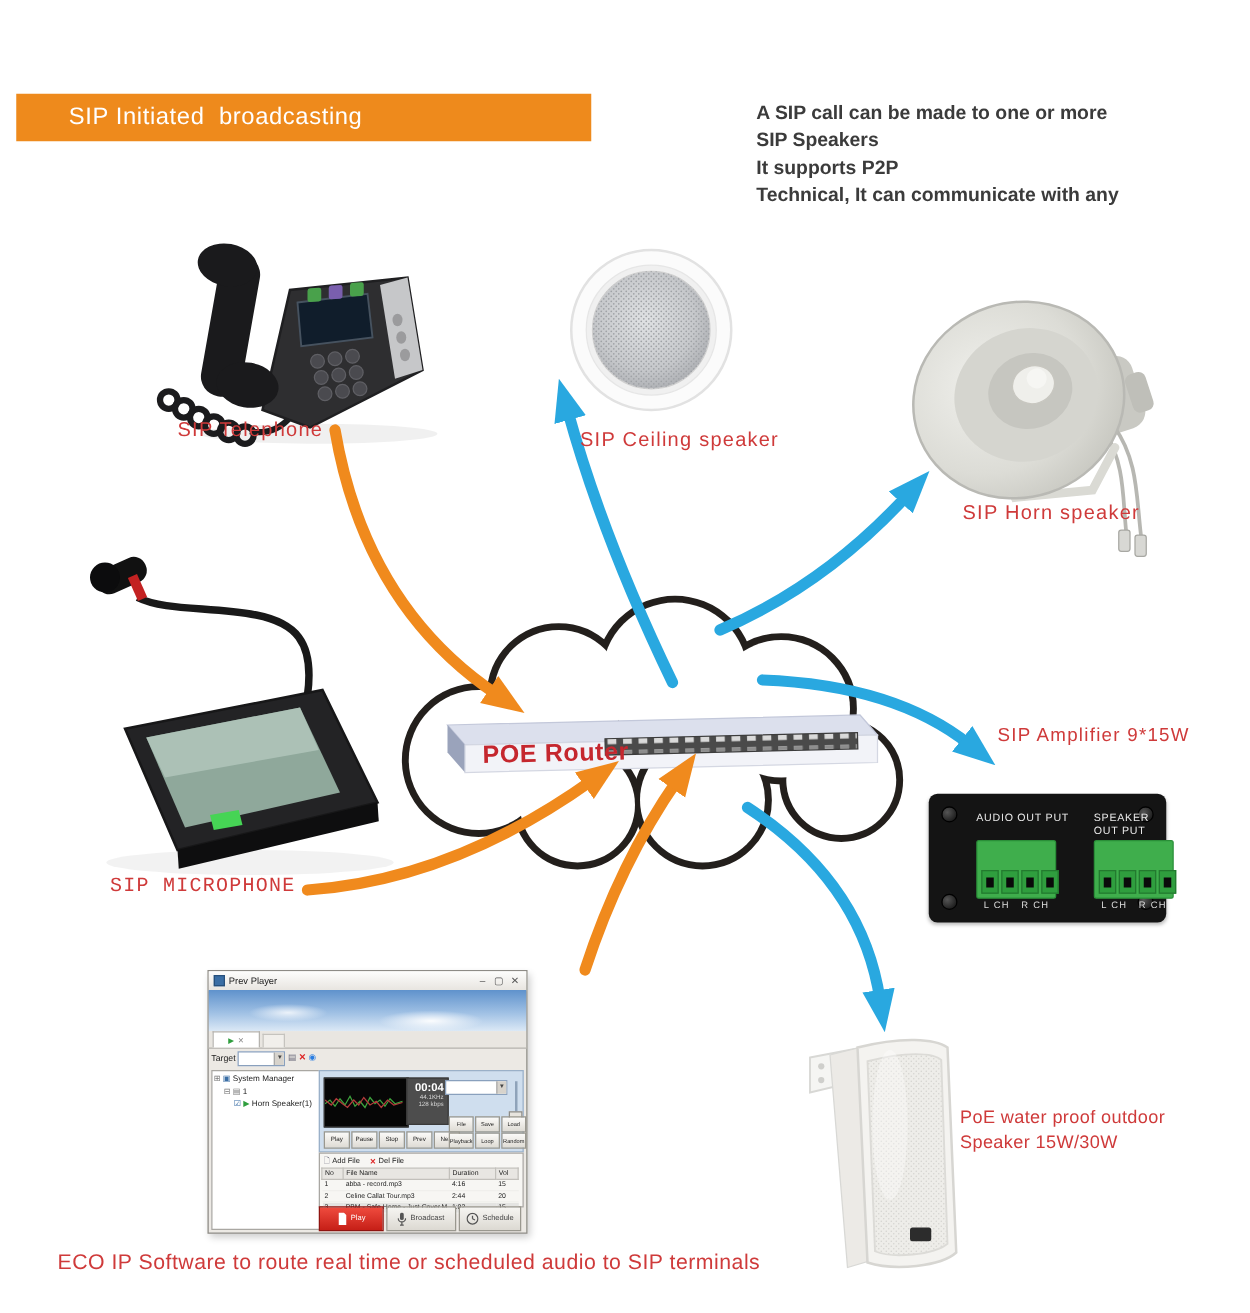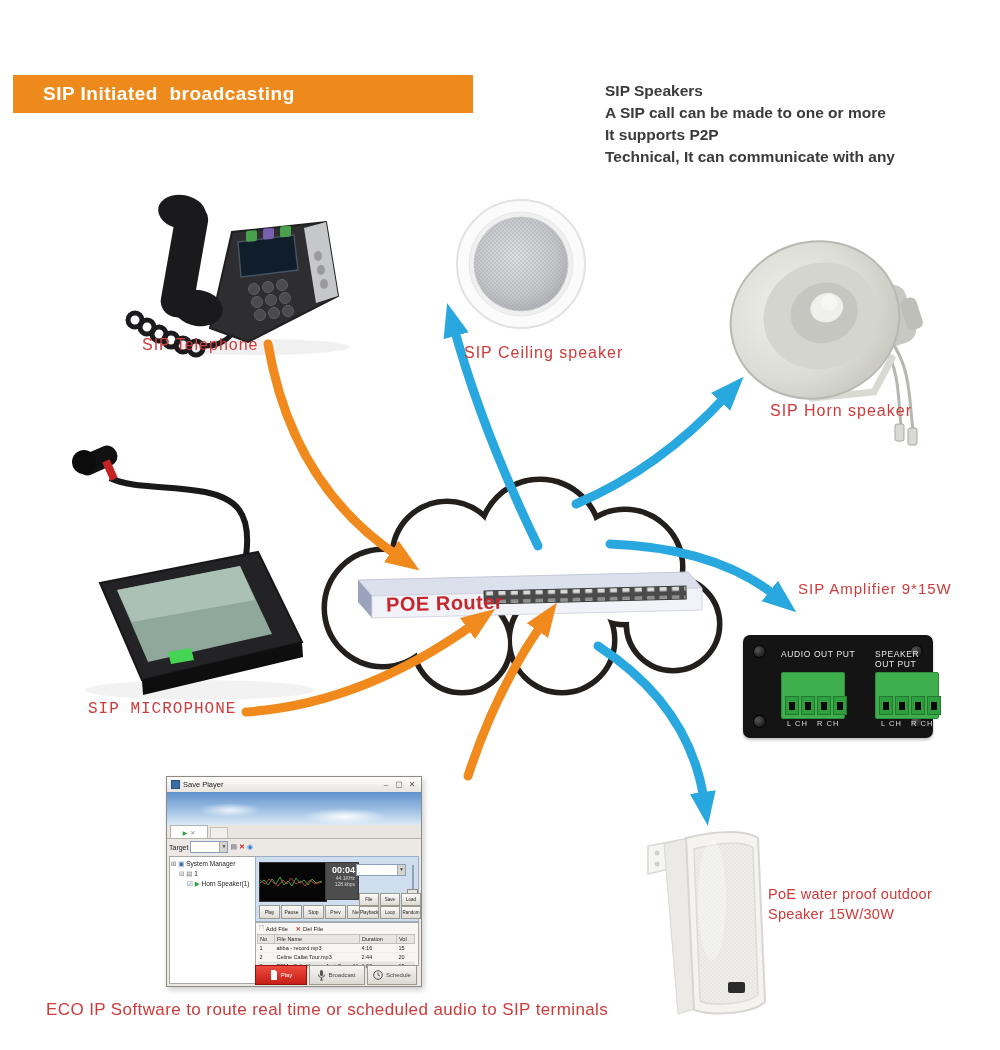--- a/index.html
+++ b/index.html
@@ -2,21 +2,21 @@
 <html><head>
 <meta charset="utf-8">
 <style>
   html,body{margin:0;padding:0;}
   body{width:1000px;height:1050px;position:relative;background:#fff;
        font-family:"Liberation Sans",sans-serif;overflow:hidden;}
   .abs{position:absolute;}
   
   #banner{left:13px;top:75px;width:460px;height:38px;background:#ee8a1c;
           display:flex;align-items:center;}
-  #banner .txt{color:#fff;font-size:19px;font-weight:bold;padding-left:30px;
+  #banner .txt{color:#fff;font-size:19px;font-weight:normal;padding-left:42px;
                letter-spacing:.5px;white-space:pre;}
   
   #intro{left:605px;top:80px;width:380px;color:#3b3b3b;font-size:15.5px;
          font-weight:bold;line-height:22px;}
   #intro .para2{}
   
   .rlabel{color:#cf3a3a;font-size:16px;letter-spacing:1px;white-space:pre;text-align:center;}
   #lbl-router{left:386px;top:592px;font-size:20px;letter-spacing:.5px;
               color:#c5272e;font-weight:600;transform:rotate(-1.4deg);}
   #lbl-caption{left:46px;top:1000px;font-size:17px;letter-spacing:.4px;}
@@ -295,22 +295,22 @@
   <g>
     <path d="M598,646 Q690,706 704,800" stroke="#29a8e0" stroke-width="9" fill="none" stroke-linecap="round" marker-end="url(#arrB)"></path>
   </g>
 </svg>
 
 <div id="banner" class="abs" style="z-index:2;">
   <span class="txt">SIP Initiated  broadcasting</span>
 </div>
 
 <div id="intro" class="abs" style="z-index:2;">
+  <div>A SIP call can be made to one  or more</div>
   <div>SIP Speakers</div>
-  <div>A SIP call can be made to one  or more</div>
   <div>It supports P2P</div>
   <div class="para2">Technical, It can communicate with any</div>
 </div>
 
 <div class="abs rlabel" style="left:142px;top:336px;z-index:2;">SIP Telephone</div>
 <div class="abs rlabel" style="left:464px;top:344px;z-index:2;">SIP Ceiling speaker</div>
 <div class="abs rlabel" style="left:770px;top:402px;z-index:2;">SIP Horn speaker</div>
 <div class="abs rlabel" style="left:88px;top:700px;z-index:2;font-family:Liberation Mono, monospace;">SIP MICROPHONE</div>
 <div id="lbl-router" class="abs" style="z-index:2;">POE Router</div>
 <div class="abs rlabel" style="left:798px;top:580px;font-size:15px;z-index:2;">SIP Amplifier 9*15W</div>
@@ -357,21 +357,21 @@
         </span>
     </div>
   </div>
   <div class="lch" style="left:44px;">L CH   R CH</div>
   <div class="lch" style="left:138px;">L CH   R CH</div>
 </div>
 
 <div id="win" class="abs" style="z-index:2;">
   <div class="titlebar">
     <span class="appico"></span>
-    <span class="title">Save Player</span>
+    <span class="title">Prev Player</span>
     <span class="wbtn">–</span>
     <span class="wbtn">▢</span>
     <span class="wbtn">✕</span>
   </div>
   <div class="sky"></div>
   <div class="tabs">
     <span class="tab1">
       <span class="ply">▶</span>
       <span class="tbx">✕</span>
     </span>

